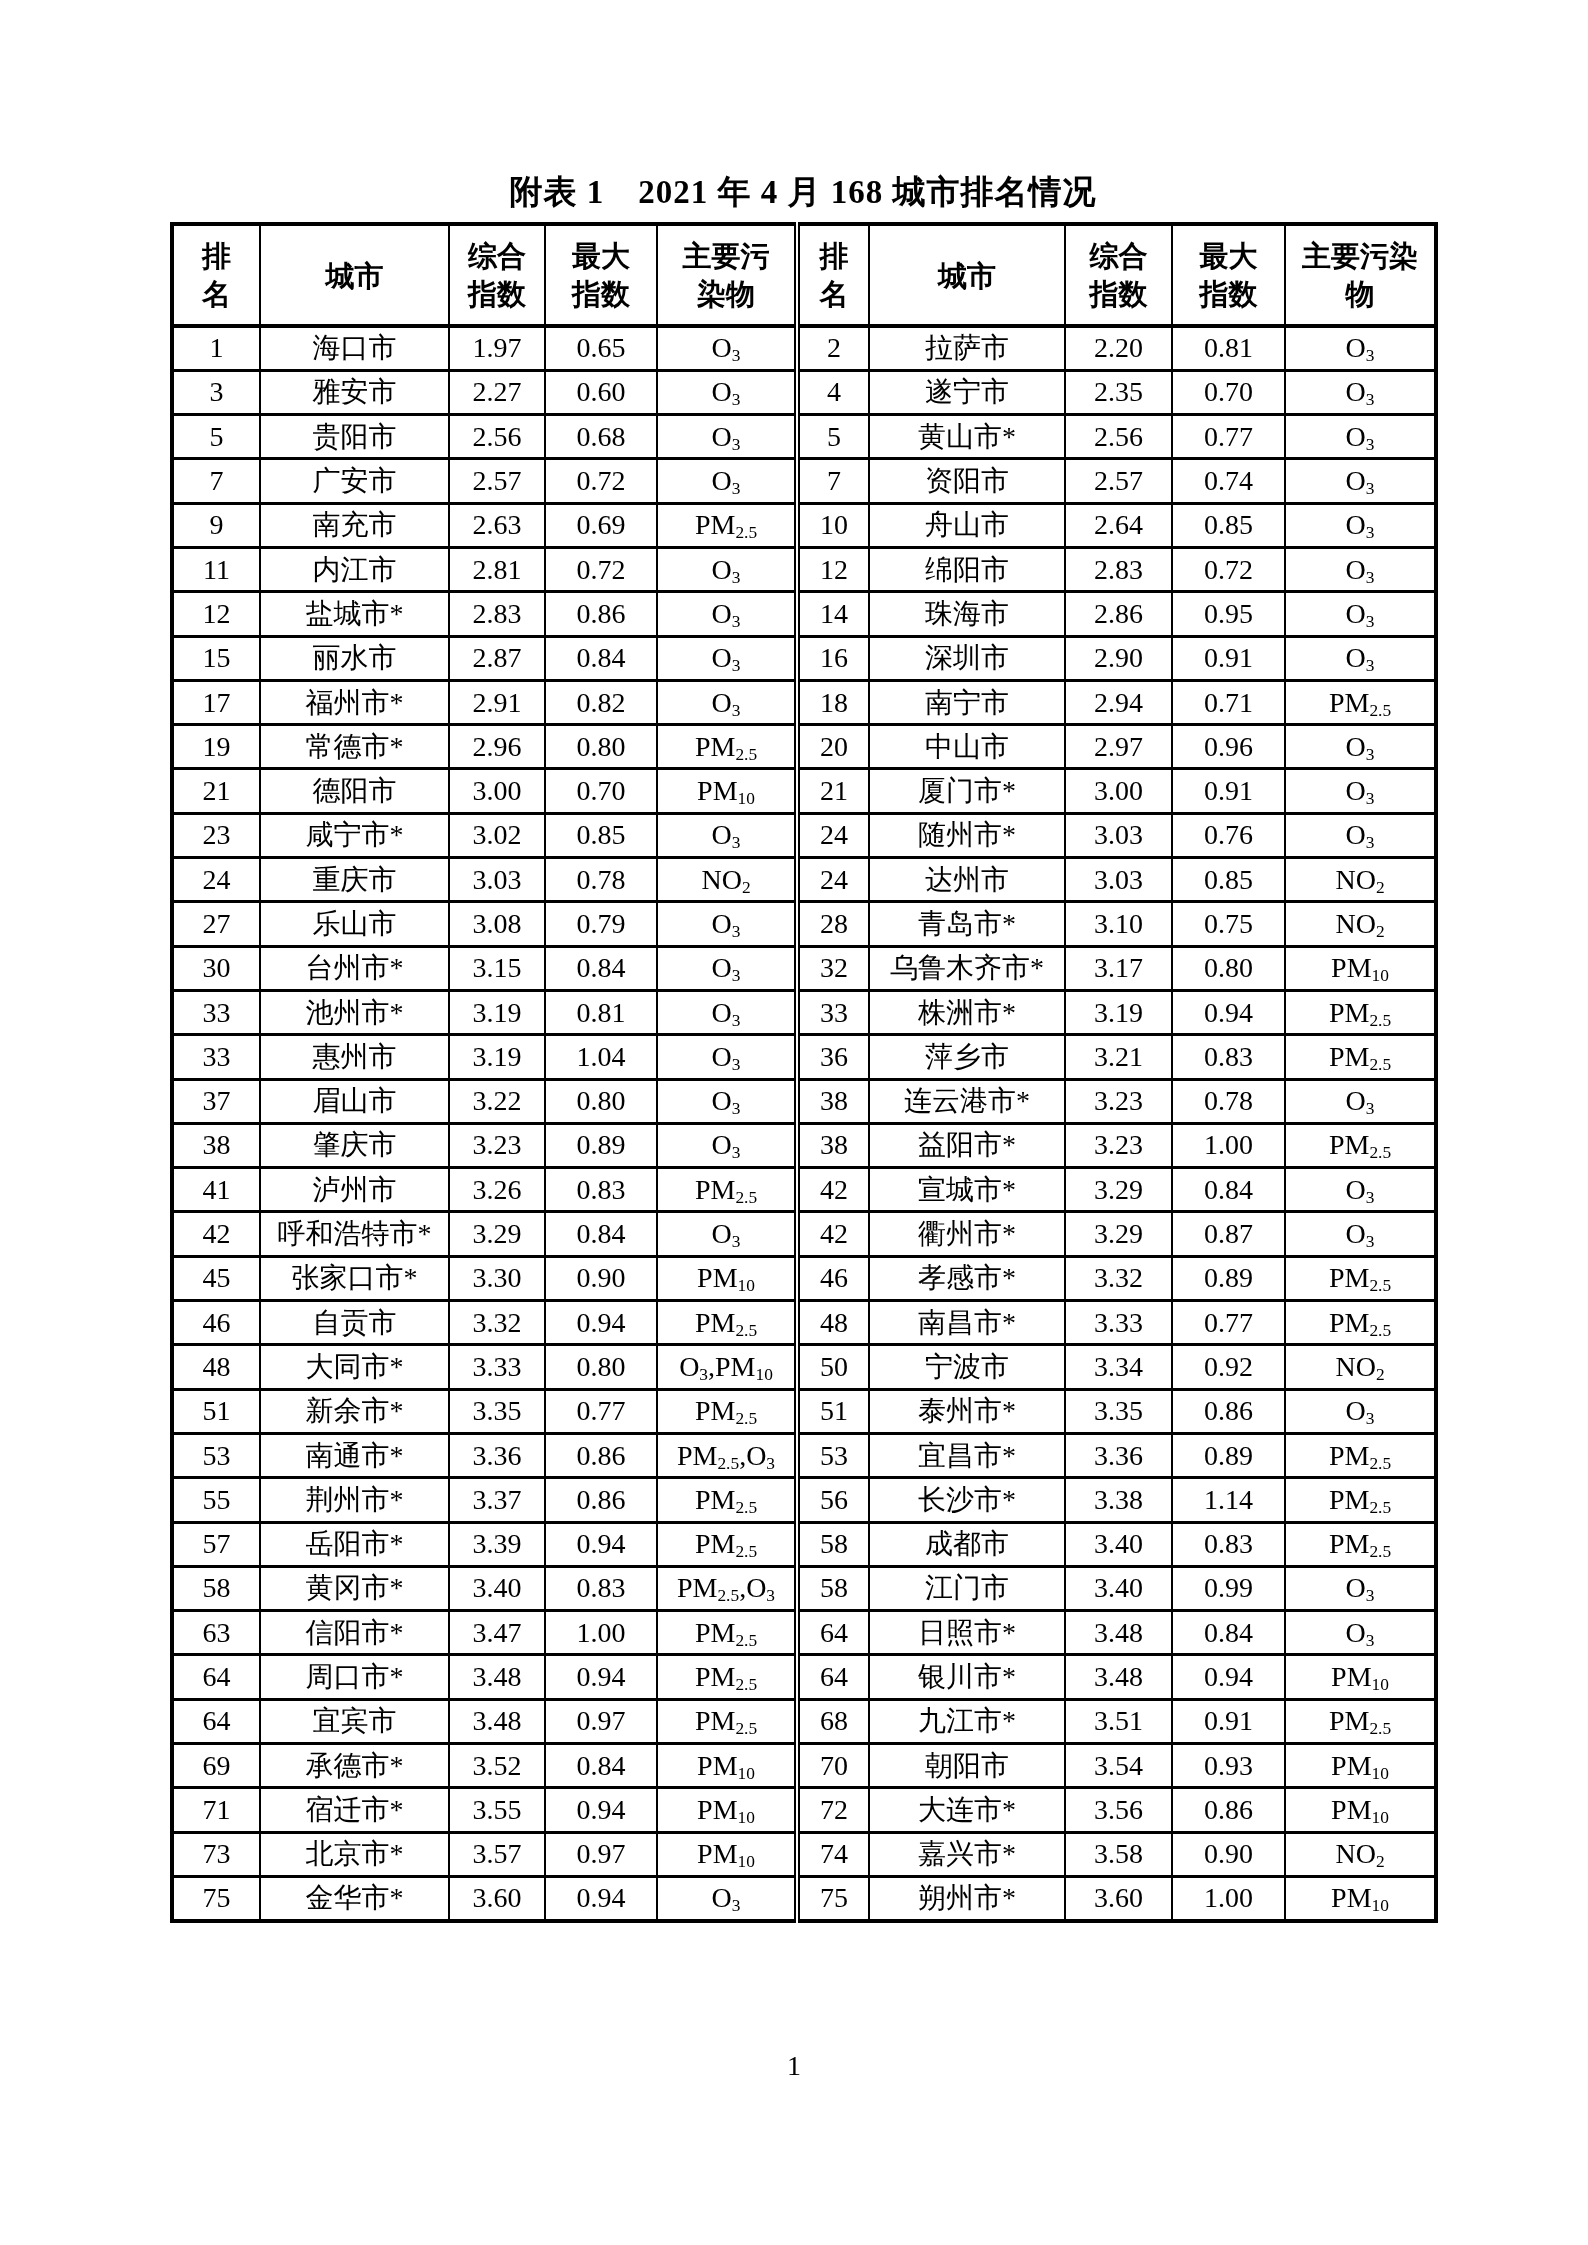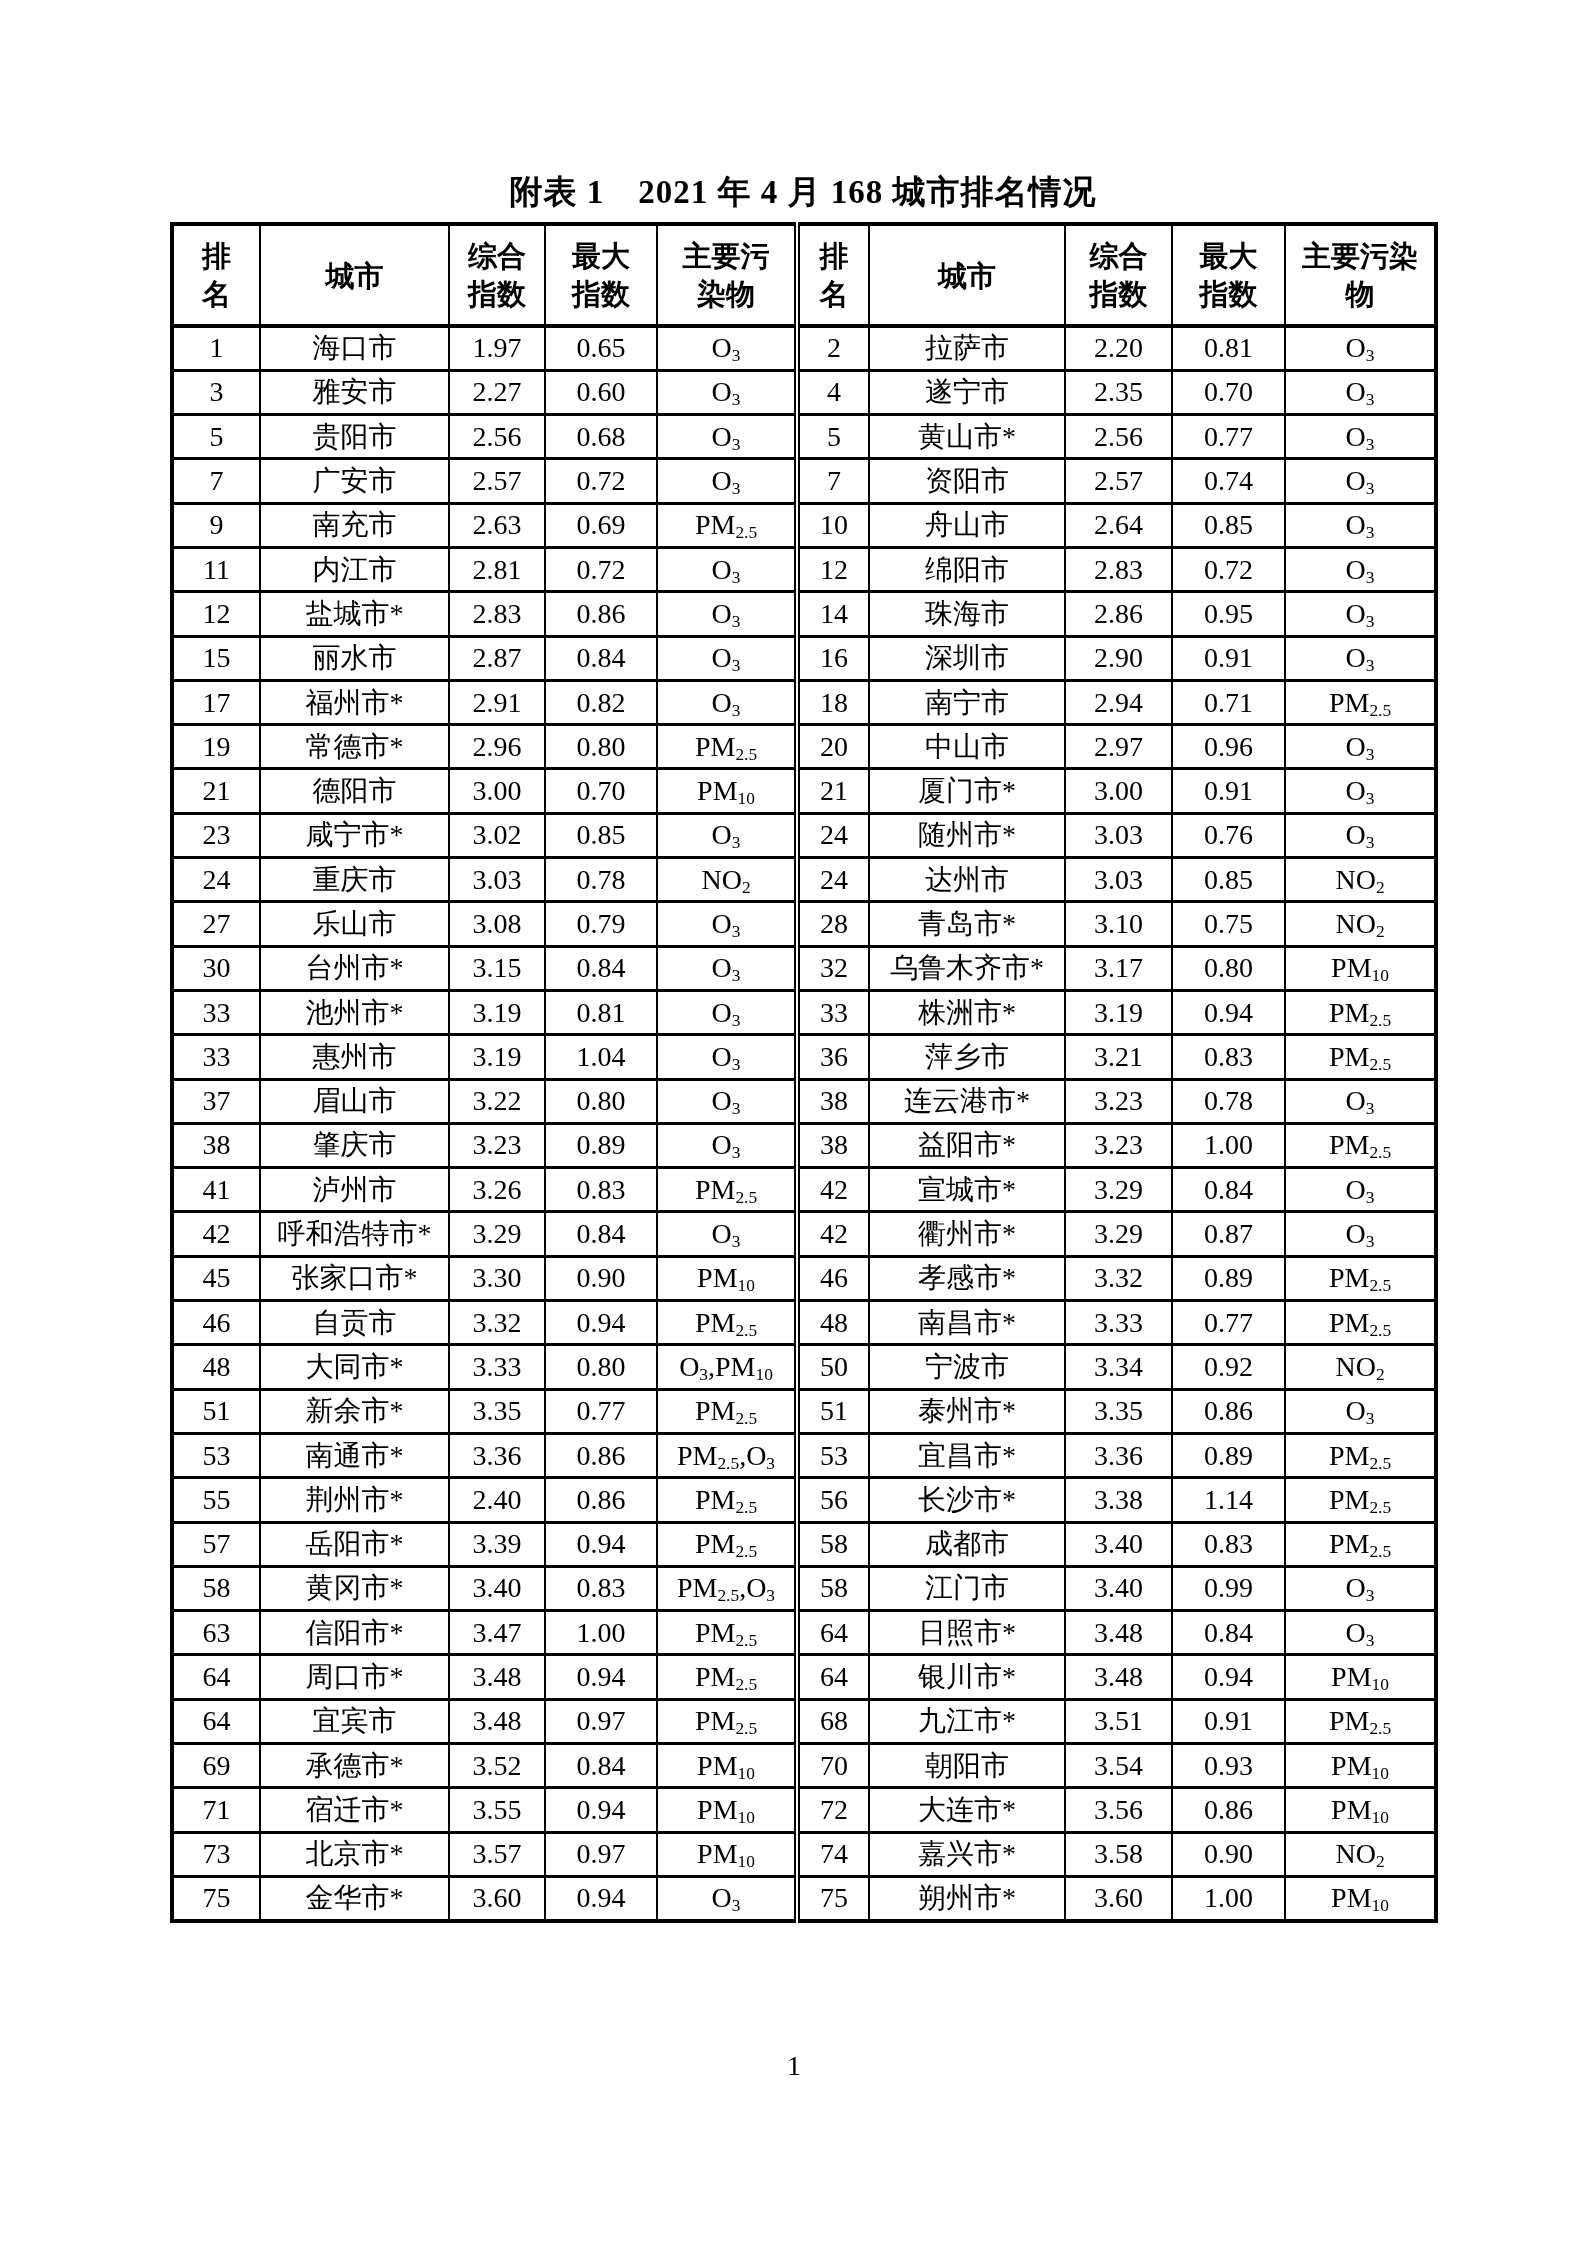--- a/index.html
+++ b/index.html
@@ -385,21 +385,21 @@
         <td>PM<sub>2.5</sub>,O<sub>3</sub></td>
         <td class="divider">53</td>
         <td>宜昌市*</td>
         <td>3.36</td>
         <td>0.89</td>
         <td>PM<sub>2.5</sub></td>
       </tr>
       <tr>
         <td>55</td>
         <td>荆州市*</td>
-        <td>2.40</td>
+        <td>3.37</td>
         <td>0.86</td>
         <td>PM<sub>2.5</sub></td>
         <td class="divider">56</td>
         <td>长沙市*</td>
         <td>3.38</td>
         <td>1.14</td>
         <td>PM<sub>2.5</sub></td>
       </tr>
       <tr>
         <td>57</td>

